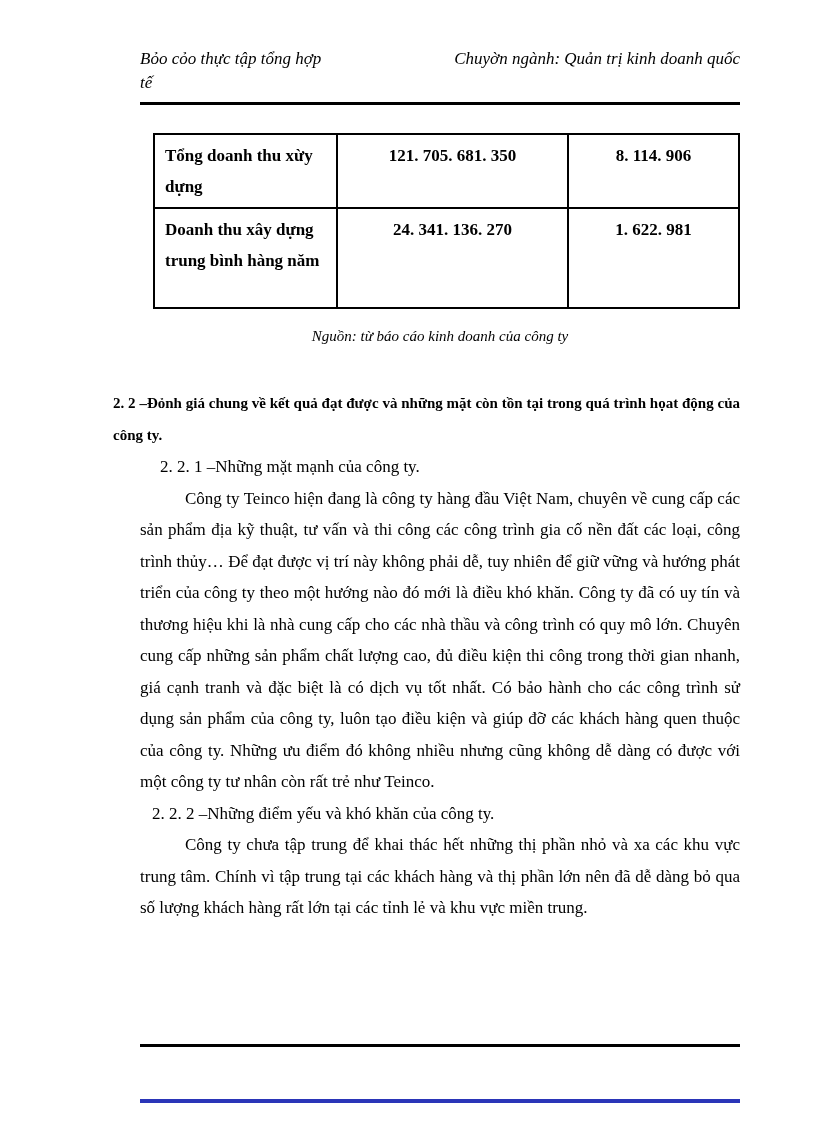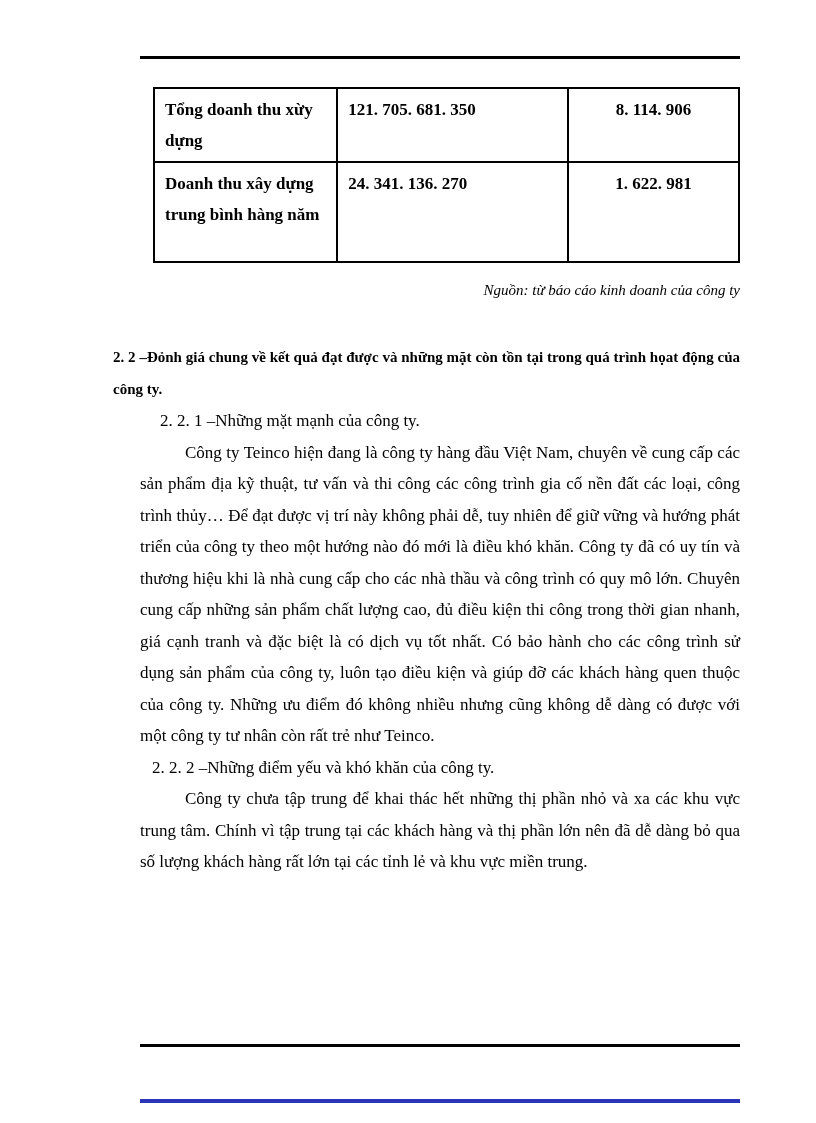--- a/index.html
+++ b/index.html
@@ -30,29 +30,29 @@
   }
   .data-table td {
     border: 2px solid #000;
     font-weight: bold;
     font-size: 17px;
     line-height: 31px;
     padding: 5px 10px;
     vertical-align: top;
   }
   .data-table .c1 { width: 184px; text-align: left; }
-  .data-table .c2 { width: 232px; }
+  .data-table .c2 { width: 232px; text-align: center; }
   .data-table .c3 { width: 172px; text-align: center; }
   .row-1 td { height: 66px; }
   .row-2 td { height: 100px; }
 
   
   .source-note {
     margin-top: 18px;
-    text-align: right;
+    text-align: center;
     font-style: italic;
     font-size: 15px;
     line-height: 18px;
   }
 
   
   .section-heading {
     margin-top: 42px;
     margin-left: -27px;
     font-weight: bold;
@@ -95,20 +95,27 @@
     height: 4px;
     background: #2a35b8;
   }
 </style>
 </head>
 <body>
 
 <div class="page">
   <div class="content">
 
+    <div class="header">
+      <div class="header-line1">
+        <span>Bỏo cỏo thực tập tổng hợp</span>
+        <span>Chuyờn ngành: Quản trị kinh doanh quốc</span>
+      </div>
+      <div class="header-line2">tế</div>
+    </div>
 
     <div class="top-rule"></div>
 
     <table class="data-table">
       <tbody>
         <tr class="row-1">
           <td class="c1">Tổng doanh thu xừy dựng</td>
           <td class="c2">121. 705. 681. 350</td>
           <td class="c3">8. 114. 906</td>
         </tr>

